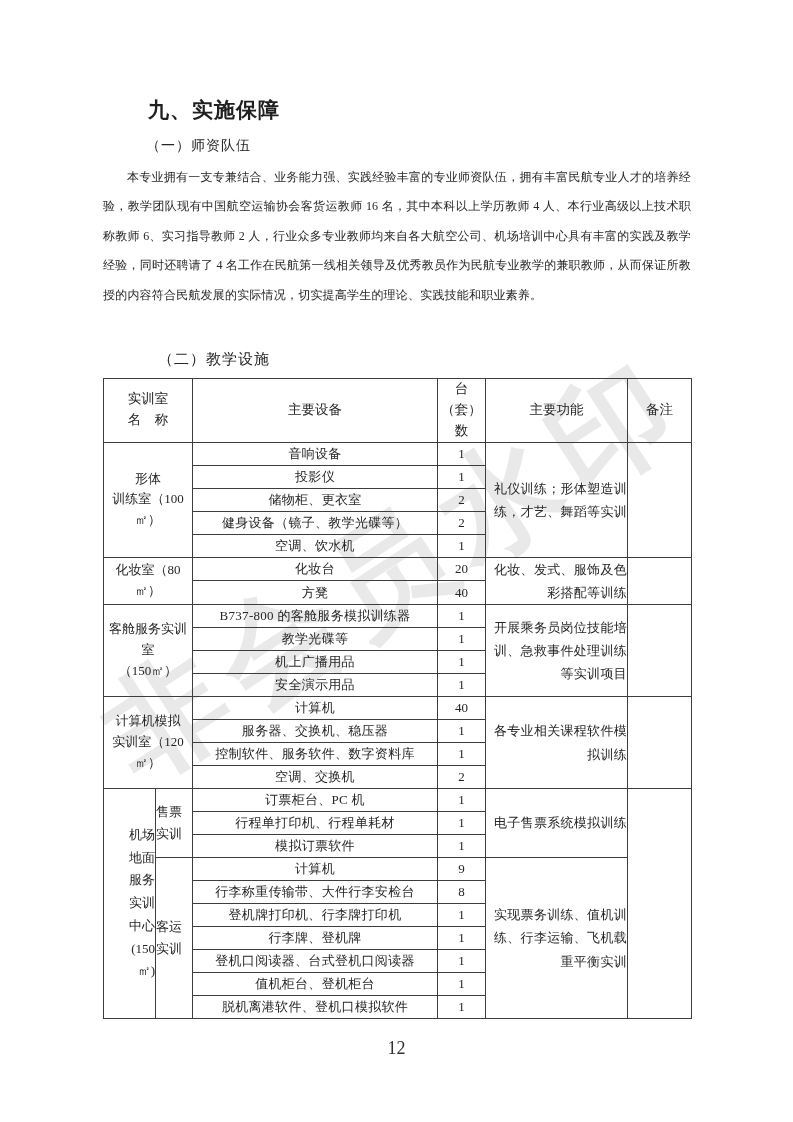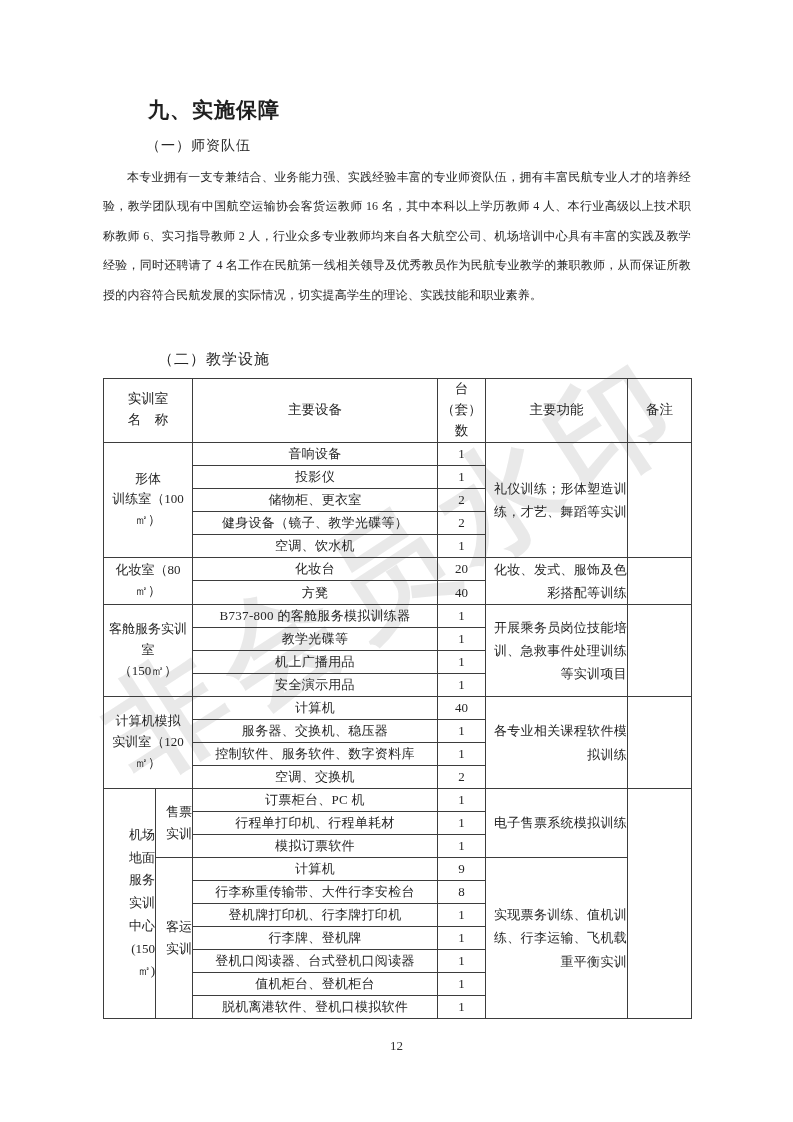--- a/index.html
+++ b/index.html
@@ -38,28 +38,28 @@
     border:1px solid #3d3d3d; padding:0; vertical-align:middle;
     overflow:hidden;
   }
   table.fac th {
     height:46px; font-weight:normal; text-align:center;
     white-space:pre-line; line-height:1.55; font-size:13.5px;
   }
   table.fac tr.datarow { height:23px; }
   td.room { text-align:center; white-space:pre-line; line-height:1.6; }
   td.room-vert { text-align:right; white-space:pre-line; line-height:1.75; font-size:13px; }
-  td.subroom { text-align:right; white-space:pre-line; line-height:1.7;margin-top:16px; }
+  td.subroom { text-align:left; white-space:pre-line; line-height:1.7;margin-top:16px; }
   td.device { text-align:center; padding:1px 4px 1px 9px; letter-spacing:0.3px; }
   td.qty { text-align:center; }
   td.func { text-align:right; padding:3px 5px 3px 9px; line-height:1.78; letter-spacing:0.3px; }
   td.remark { }
   .pagenum {
     position:absolute; left:0; top:1038px; width:793px;
-    text-align:center; font-size:13px; color:#333;
+    text-align:center; font-size:18px; color:#333;
   }
 </style>
 </head>
 <body>
 
 <div class="page">
 
   <div class="watermark">非会员水印</div>
 
   <div class="content">

